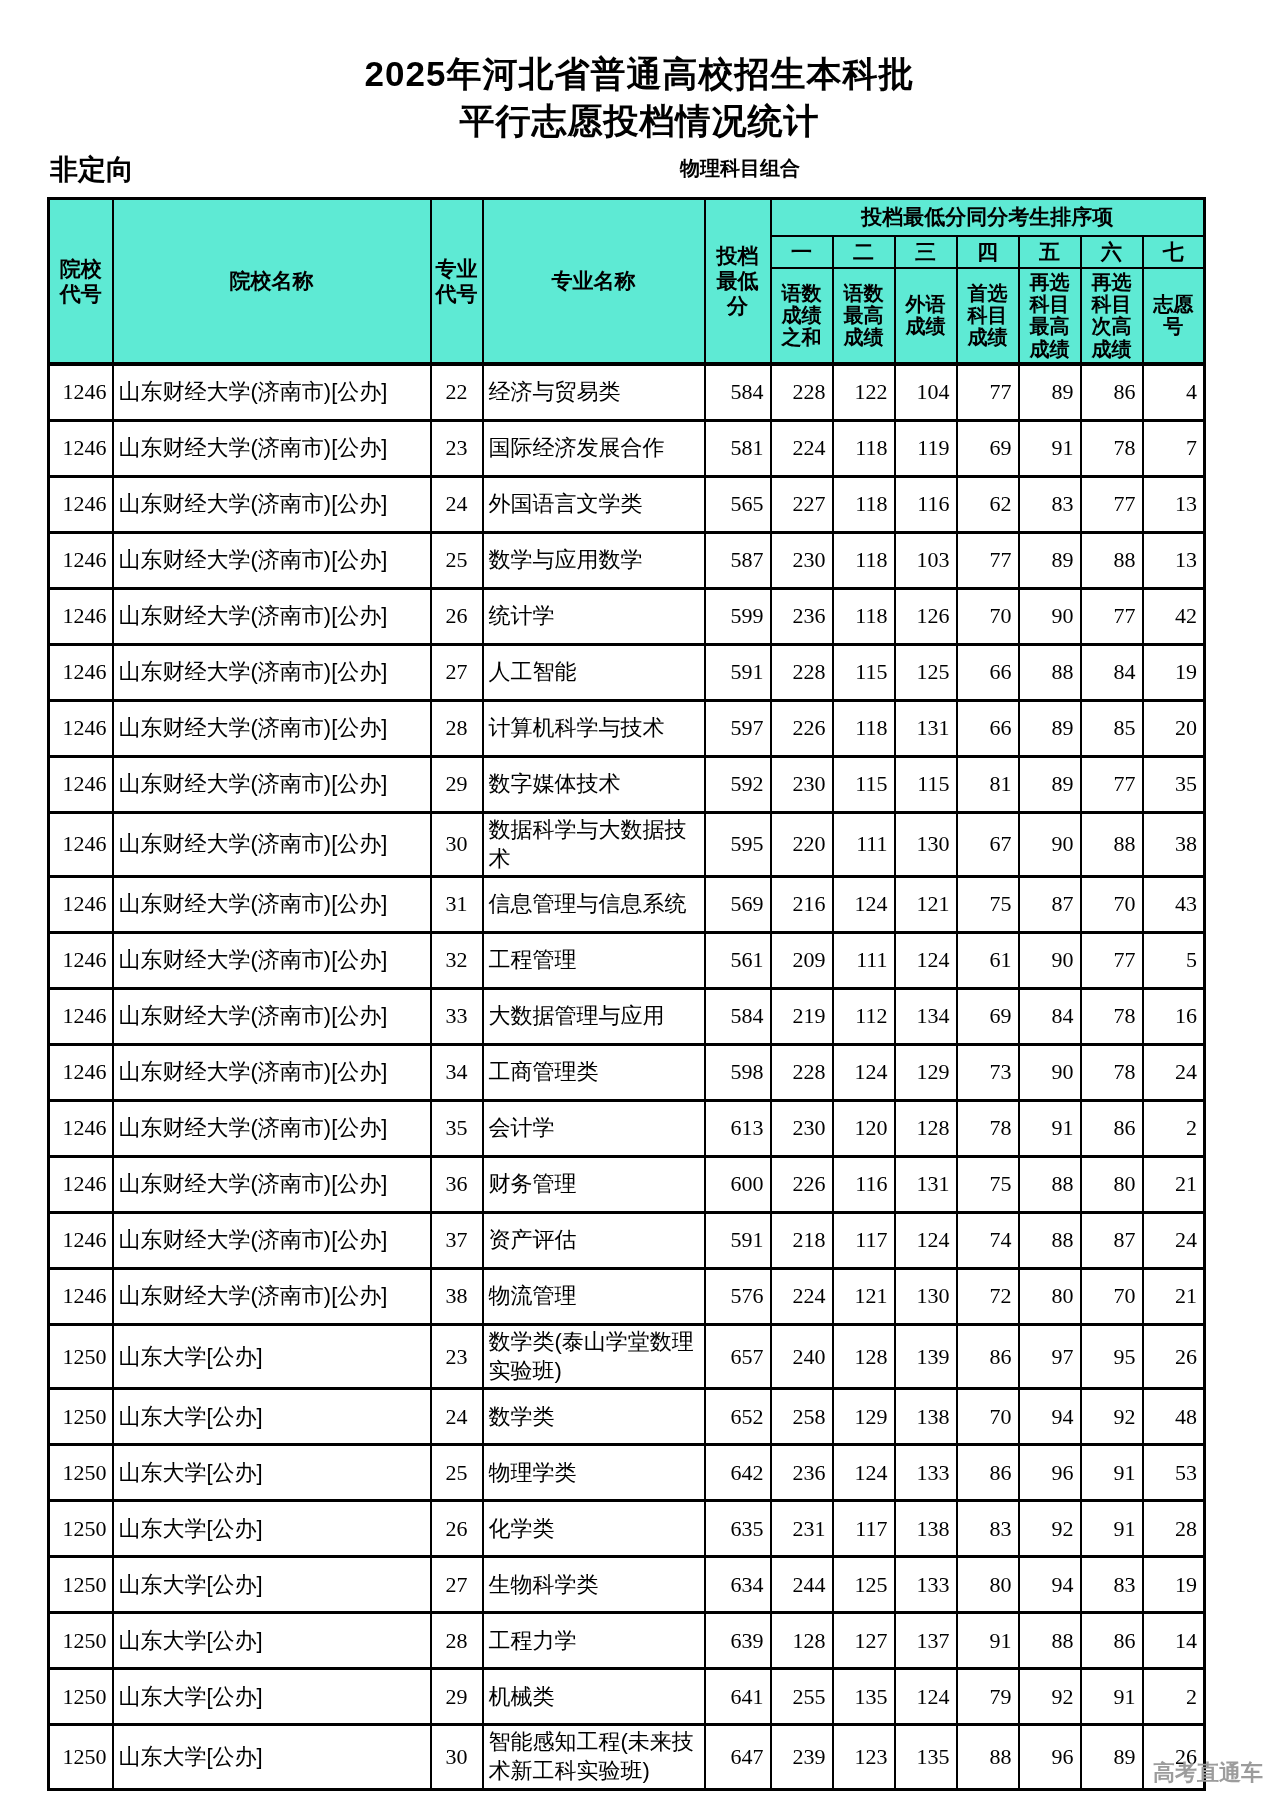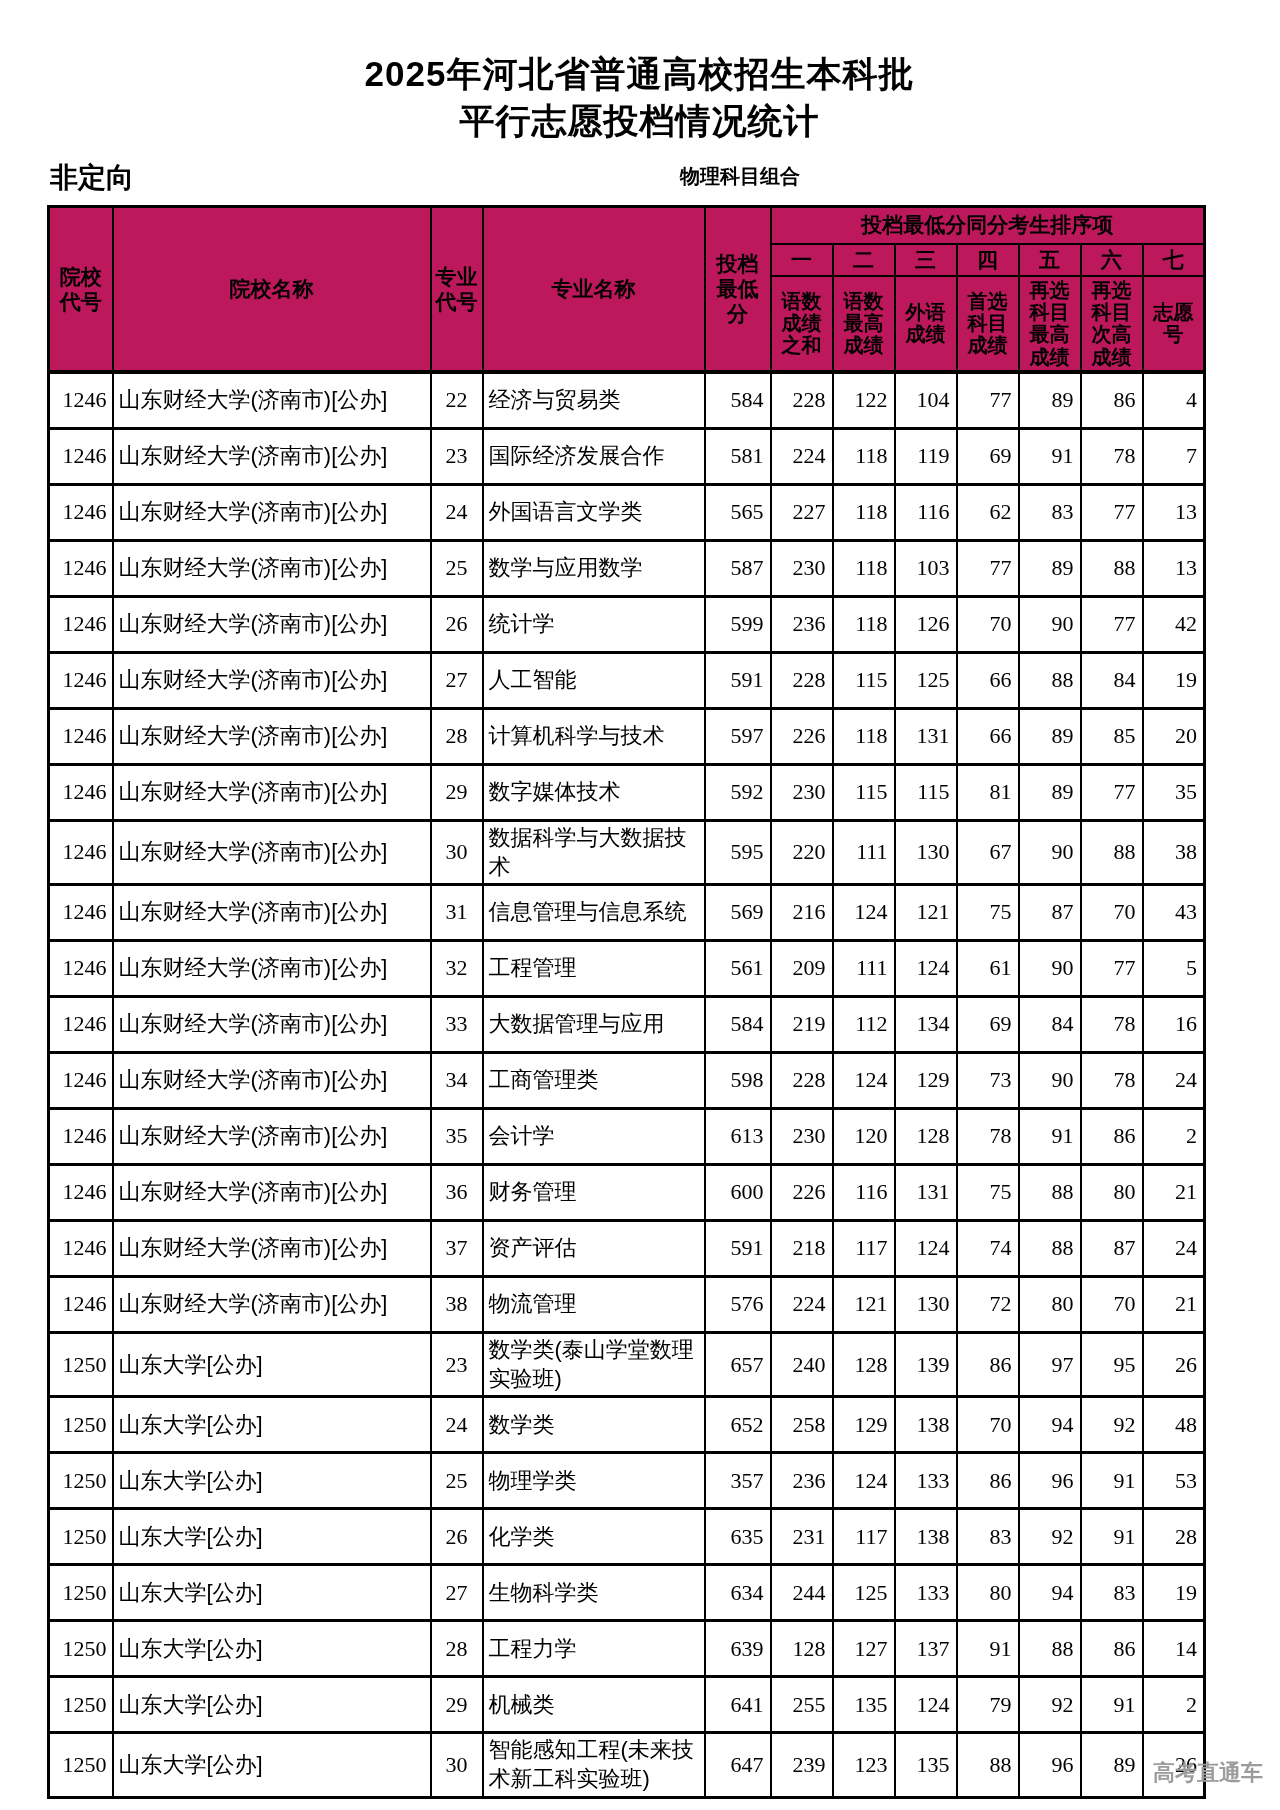--- a/index.html
+++ b/index.html
@@ -4,34 +4,34 @@
 <style>
   html,body { margin:0; padding:0; background:#ffffff; }
   .page {
     position:relative; width:1279px; height:1810px; background:#ffffff;
     color:#000; font-family:"Liberation Sans", sans-serif; overflow:hidden;
   }
   .title {
     padding-top:50px; text-align:center;
     font-size:35px; font-weight:bold; line-height:1.35; letter-spacing:1px;
   }
-  .labels-row { position:relative; height:46px; margin-top:14px; }
+  .labels-row { position:relative; height:46px; margin-top:6px; }
   .label-left  { position:absolute; left:50px;  top:0; font-size:28px; font-weight:bold; }
   .label-right { position:absolute; left:680px; top:4px; font-size:20px; font-weight:bold; }
 
   table.stat {
     border-collapse:collapse; table-layout:fixed;
     margin-left:47px; width:1156px;
     border:3px solid #000;
   }
   table.stat th, table.stat td { border:2px solid #000; overflow:hidden; }
   table.stat thead { border-bottom:4px solid #000; }
   table.stat tbody td { border-top-width:3px; border-bottom-width:3px; }
 
-  th { font-weight:bold; background:#be185d; }
+  th { font-weight:bold; background:#5eead4; }
   th.main-col { font-size:21px; vertical-align:middle; text-align:center; line-height:1.2; padding:2px 4px; }
   th.group-th { font-size:21px; height:33px; text-align:center; vertical-align:middle; font-weight:bold; }
   th.num-th   { font-size:21px; height:27px; text-align:center; vertical-align:middle; }
   th.label-th { font-size:20px; height:88px; text-align:center; vertical-align:middle; line-height:1.12; padding:2px 4px; }
 
   tbody td { font-size:22px; height:49px; vertical-align:middle; line-height:1.3; padding:2px 5px; }
   td.c0 { text-align:right; font-family:"Liberation Serif", serif; }
   td.c1 { text-align:left; }
   td.c2 { text-align:center; font-family:"Liberation Serif", serif; }
   td.c3 { text-align:left; padding:2px 5px; }
@@ -366,21 +366,21 @@
           <td class="c8">70</td>
           <td class="c9">94</td>
           <td class="c10">92</td>
           <td class="c11">48</td>
         </tr>
         <tr>
           <td class="c0">1250</td>
           <td class="c1">山东大学[公办]</td>
           <td class="c2">25</td>
           <td class="c3">物理学类</td>
-          <td class="c4">357</td>
+          <td class="c4">642</td>
           <td class="c5">236</td>
           <td class="c6">124</td>
           <td class="c7">133</td>
           <td class="c8">86</td>
           <td class="c9">96</td>
           <td class="c10">91</td>
           <td class="c11">53</td>
         </tr>
         <tr>
           <td class="c0">1250</td>

